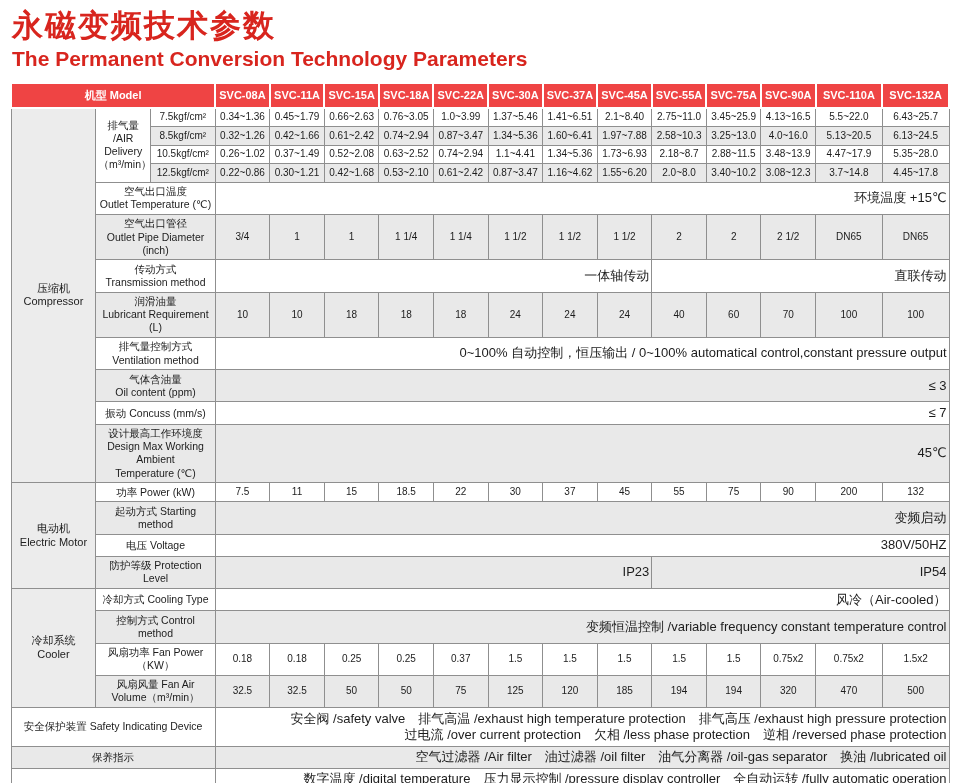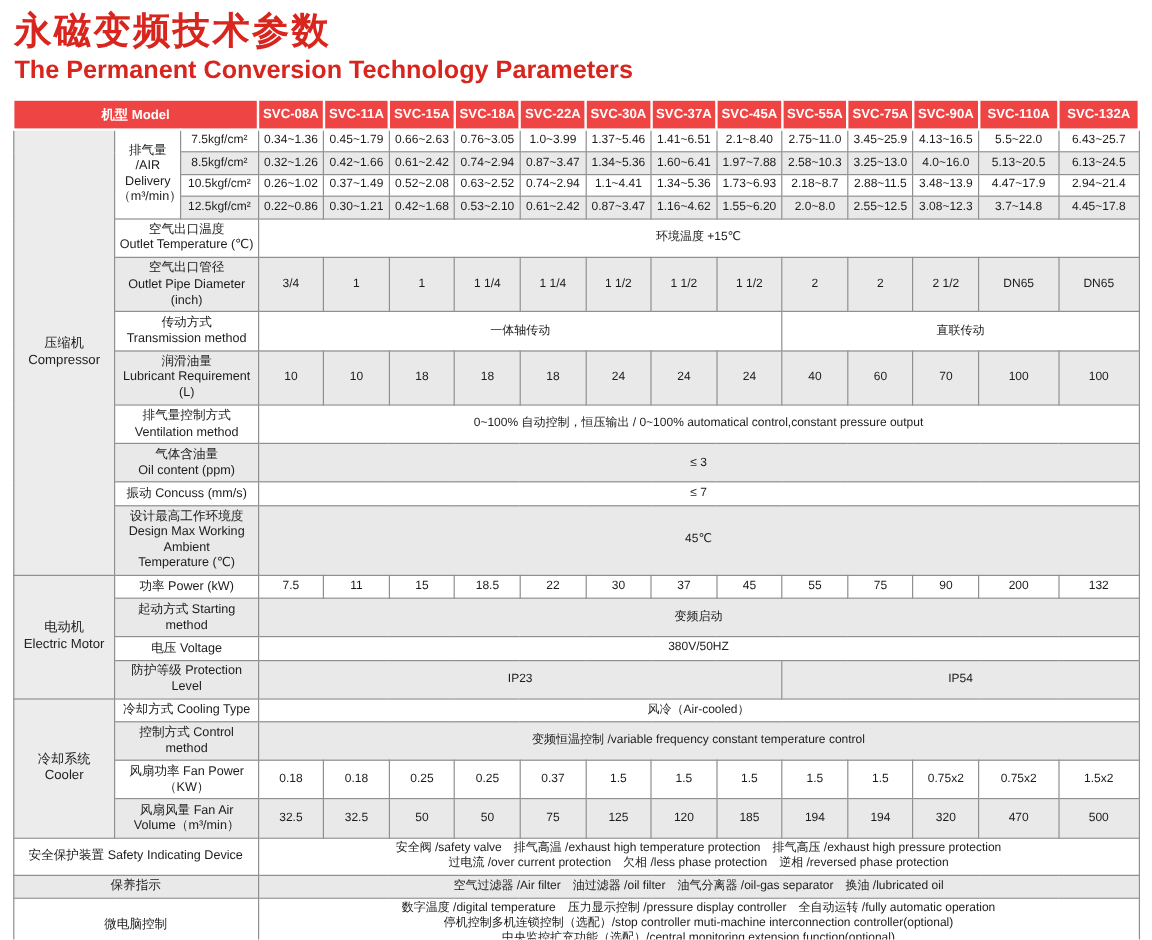--- a/index.html
+++ b/index.html
@@ -27,21 +27,21 @@
     border:2px solid #ffffff;height:21px;padding:1px 0;
   }
   tbody td{
     border:1px solid #8f8f8f;text-align:center;vertical-align:middle;
     padding:2.5px 2px;white-space:pre-line;line-height:1.25;color:#1c1c1c;
   }
   td.group{background:#ececec !important;font-size:11px;color:#222;}
   td.label{font-size:10.5px;margin-top:32px;}
   td.sub{font-size:10px;margin-top:48px;}
   td.val{font-size:10px;}
-  td.valspan{font-size:10px;}
+  td.valspan{font-size:13px;text-align:right;}
   tbody tr:nth-child(odd) td{background:#ffffff;}
   tbody tr:nth-child(even) td{background:#e9e9e9;}
 </style>
 </head>
 <body>
 
 <div class="titleblock">
   <div class="title-zh">永磁变频技术参数</div>
   <div class="title-en">The Permanent Conversion Technology Parameters</div>
 </div>
@@ -128,34 +128,34 @@
         <td class="val">0.52~2.08</td>
         <td class="val">0.63~2.52</td>
         <td class="val">0.74~2.94</td>
         <td class="val">1.1~4.41</td>
         <td class="val">1.34~5.36</td>
         <td class="val">1.73~6.93</td>
         <td class="val">2.18~8.7</td>
         <td class="val">2.88~11.5</td>
         <td class="val">3.48~13.9</td>
         <td class="val">4.47~17.9</td>
-        <td class="val">2.94~21.4</td>
+        <td class="val">5.35~28.0</td>
       </tr>
       <tr>
         <td class="sub">12.5kgf/cm²</td>
         <td class="val">0.22~0.86</td>
         <td class="val">0.30~1.21</td>
         <td class="val">0.42~1.68</td>
         <td class="val">0.53~2.10</td>
         <td class="val">0.61~2.42</td>
         <td class="val">0.87~3.47</td>
         <td class="val">1.16~4.62</td>
         <td class="val">1.55~6.20</td>
         <td class="val">2.0~8.0</td>
-        <td class="val">2.55~12.5</td>
+        <td class="val">3.40~10.2</td>
         <td class="val">3.08~12.3</td>
         <td class="val">3.7~14.8</td>
         <td class="val">4.45~17.8</td>
       </tr>
       <tr>
         <td colspan="2" class="label">空气出口温度
 Outlet Temperature (℃)</td>
         <td colspan="13" class="valspan">环境温度 +15℃</td>
       </tr>
       <tr>

